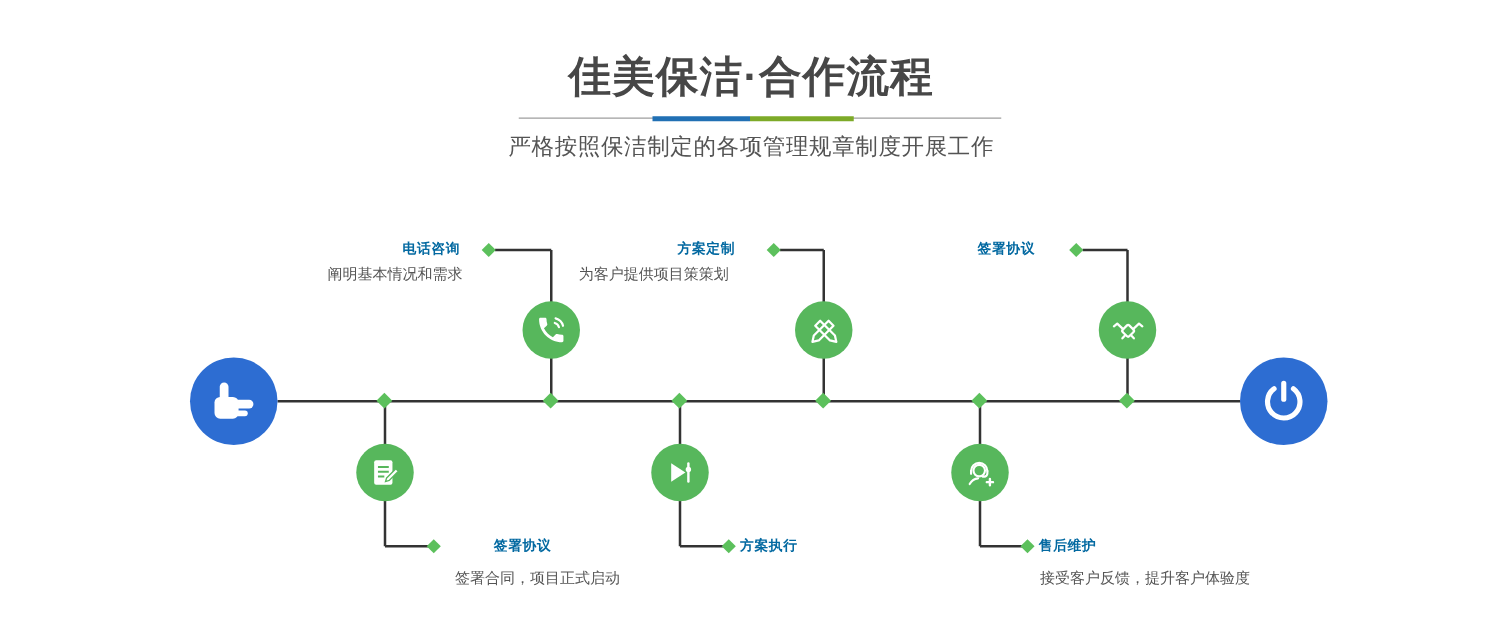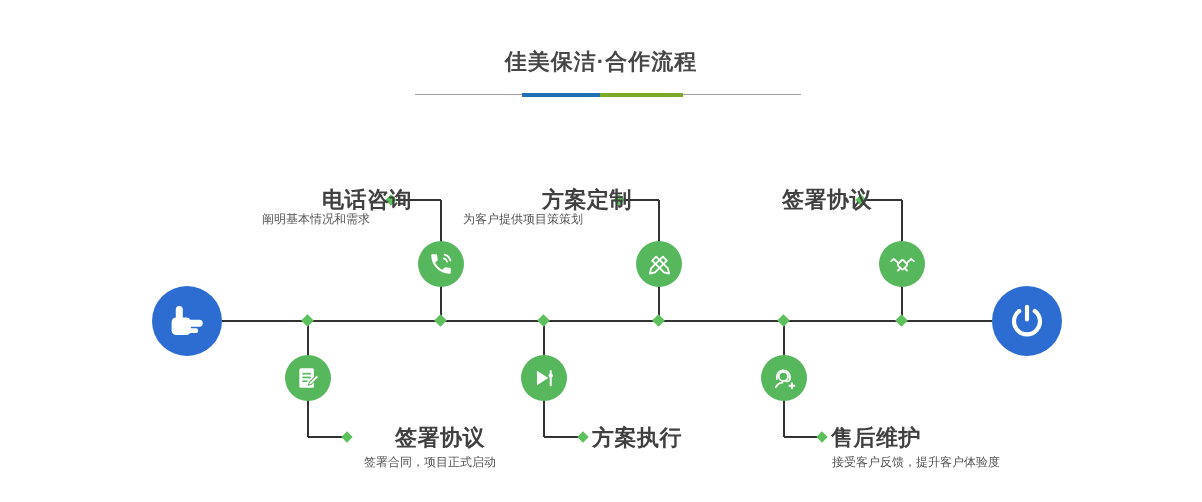--- a/index.html
+++ b/index.html
@@ -3,21 +3,21 @@
 <meta charset="utf-8">
 <style>
   html,body { margin:0; padding:0; background:#fff; }
   .canvas {
     position:relative; width:1202px; height:502px; background:#ffffff;
     font-family:"Liberation Sans","DejaVu Sans",sans-serif; overflow:hidden;
   }
   
   .main-title {
     position:absolute; top:42px; left:0; width:100%; text-align:center;
-    font-size:22px; font-weight:bold; color:#474747; letter-spacing:1px; line-height:40px;
+    font-size:34px; font-weight:bold; color:#474747; letter-spacing:1px; line-height:40px;
   }
   .divider { position:absolute; top:93px; left:415px; width:386px; height:4px; }
   .divider-gray { position:absolute; top:1px; left:0; width:386px; height:1px; background:#9e9e9e; }
   .divider-blue { position:absolute; top:0; left:107px; width:78px; height:4px; background:#2170b4; }
   .divider-green { position:absolute; top:0; left:185px; width:83px; height:4px; background:#7daa28; }
   .sub-title {
     position:absolute; top:105px; left:0; width:100%; text-align:center;
     font-size:18px; color:#545454; letter-spacing:.5px;
   }
   
@@ -52,41 +52,42 @@
   .ec-start { left:152px; top:286px; }
   .ec-end   { left:992px; top:286px; }
   .g-circle {
     position:absolute; width:46px; height:46px; border-radius:50%; background:#57b75c;
     display:flex; align-items:center; justify-content:center;
   }
   .g-phone { left:418px; top:241px; }  .g-pencils { left:636px; top:241px; }
   .g-shake { left:879px; top:241px; }  .g-doc { left:285px; top:355px; }
   .g-play { left:521px; top:355px; }   .g-headset { left:761px; top:355px; }
   
-  .step-title { position:absolute; font-size:22px; font-weight:bold; color:#404040; line-height:19px; letter-spacing:.5px; white-space:nowrap; }
+  .step-title { position:absolute; font-size:11px; font-weight:bold; color:#0369a1; line-height:19px; letter-spacing:.5px; white-space:nowrap; }
   .step-desc  { position:absolute; font-size:12px; color:#555; line-height:17px; letter-spacing:0; white-space:nowrap; }
   .t1 { left:322px; top:190px; } .d1 { left:262px; top:211px; }
   .t2 { left:542px; top:190px; } .d2 { left:463px; top:211px; }
   .t3 { left:782px; top:190px; } .d3 { left:708px; top:211px; }
   .t4 { left:355px; top:428px;margin-left:40px; } .d4 { left:364px; top:454px; }
   .t5 { left:592px; top:428px; } .d5 { left:592px; top:454px; }
   .t6 { left:831px; top:428px; } .d6 { left:832px; top:454px; }
   svg { display:block; }
 </style>
 </head>
 <body>
 
 <div class="canvas">
 
   <div class="main-title">佳美保洁·合作流程</div>
   <div class="divider">
     <div class="divider-gray"></div>
     <div class="divider-blue"></div>
     <div class="divider-green"></div>
   </div>
+  <div class="sub-title">严格按照保洁制定的各项管理规章制度开展工作</div>
 
   <div class="main-line"></div>
 
   <div class="v-line v1"></div>
   <div class="v-line v2"></div>
   <div class="v-line v3"></div>
   <div class="v-line v4"></div>
   <div class="v-line v5"></div>
   <div class="v-line v6"></div>
   <div class="h-line h1"></div>

